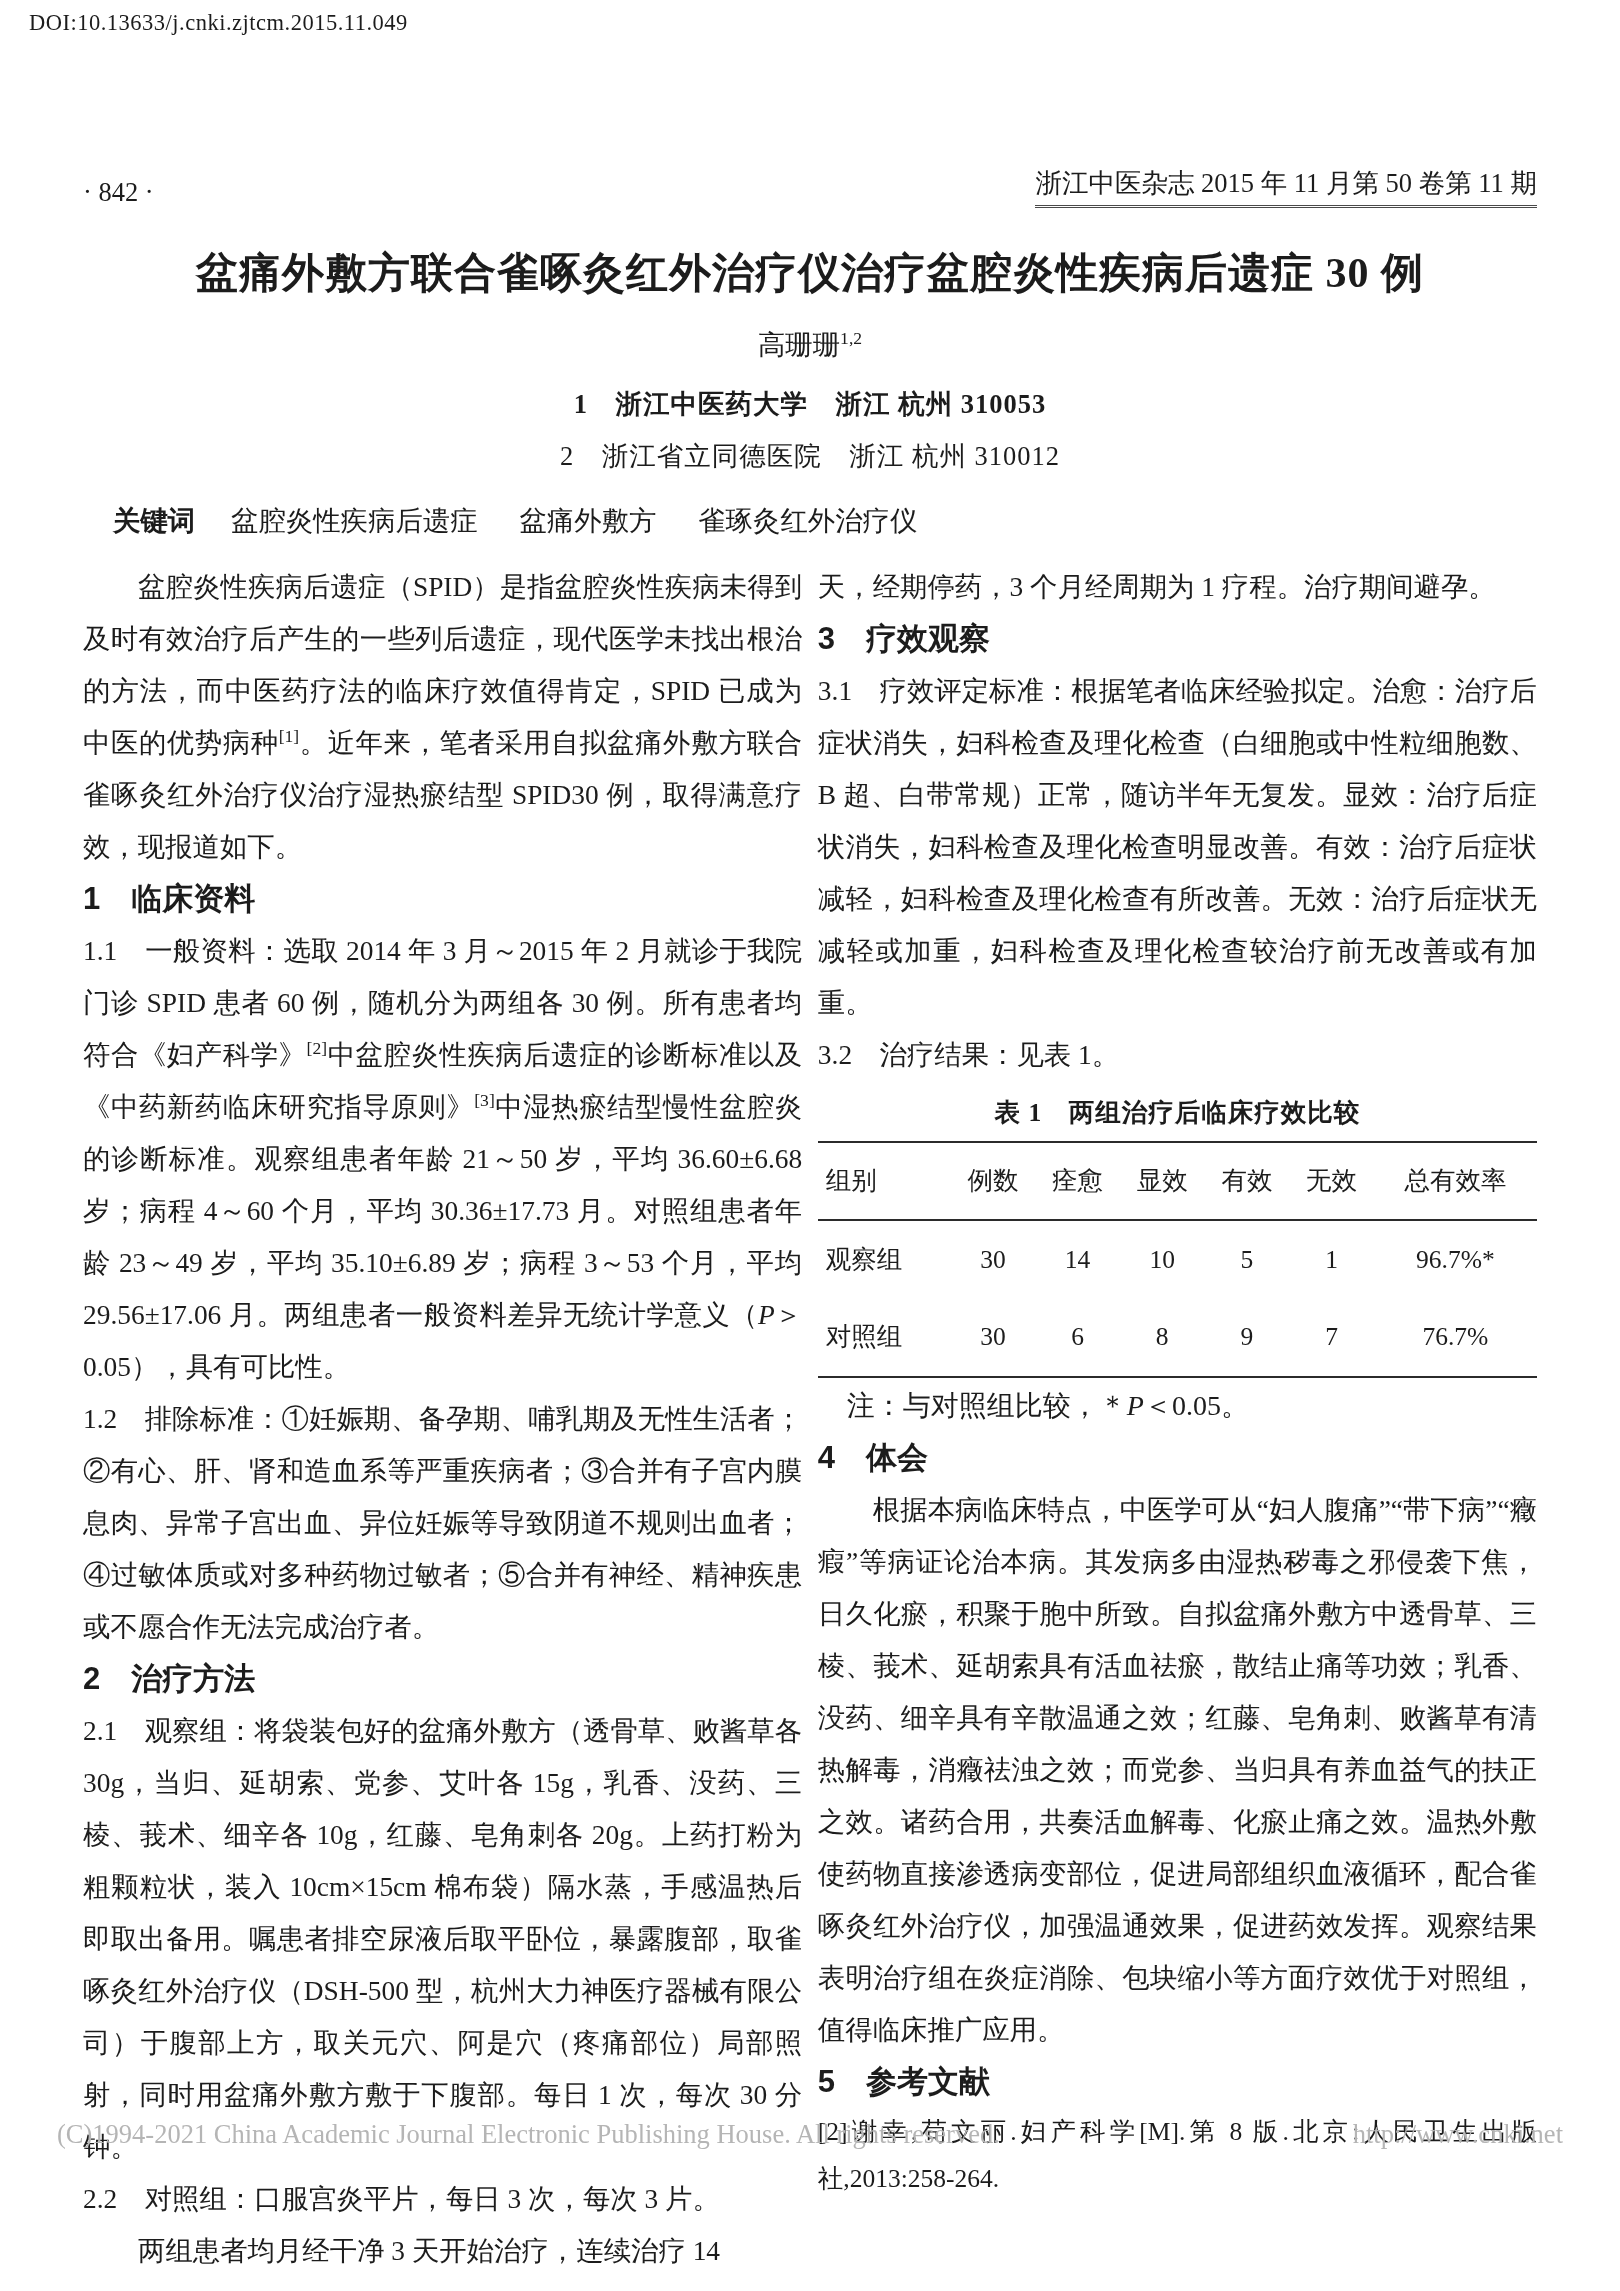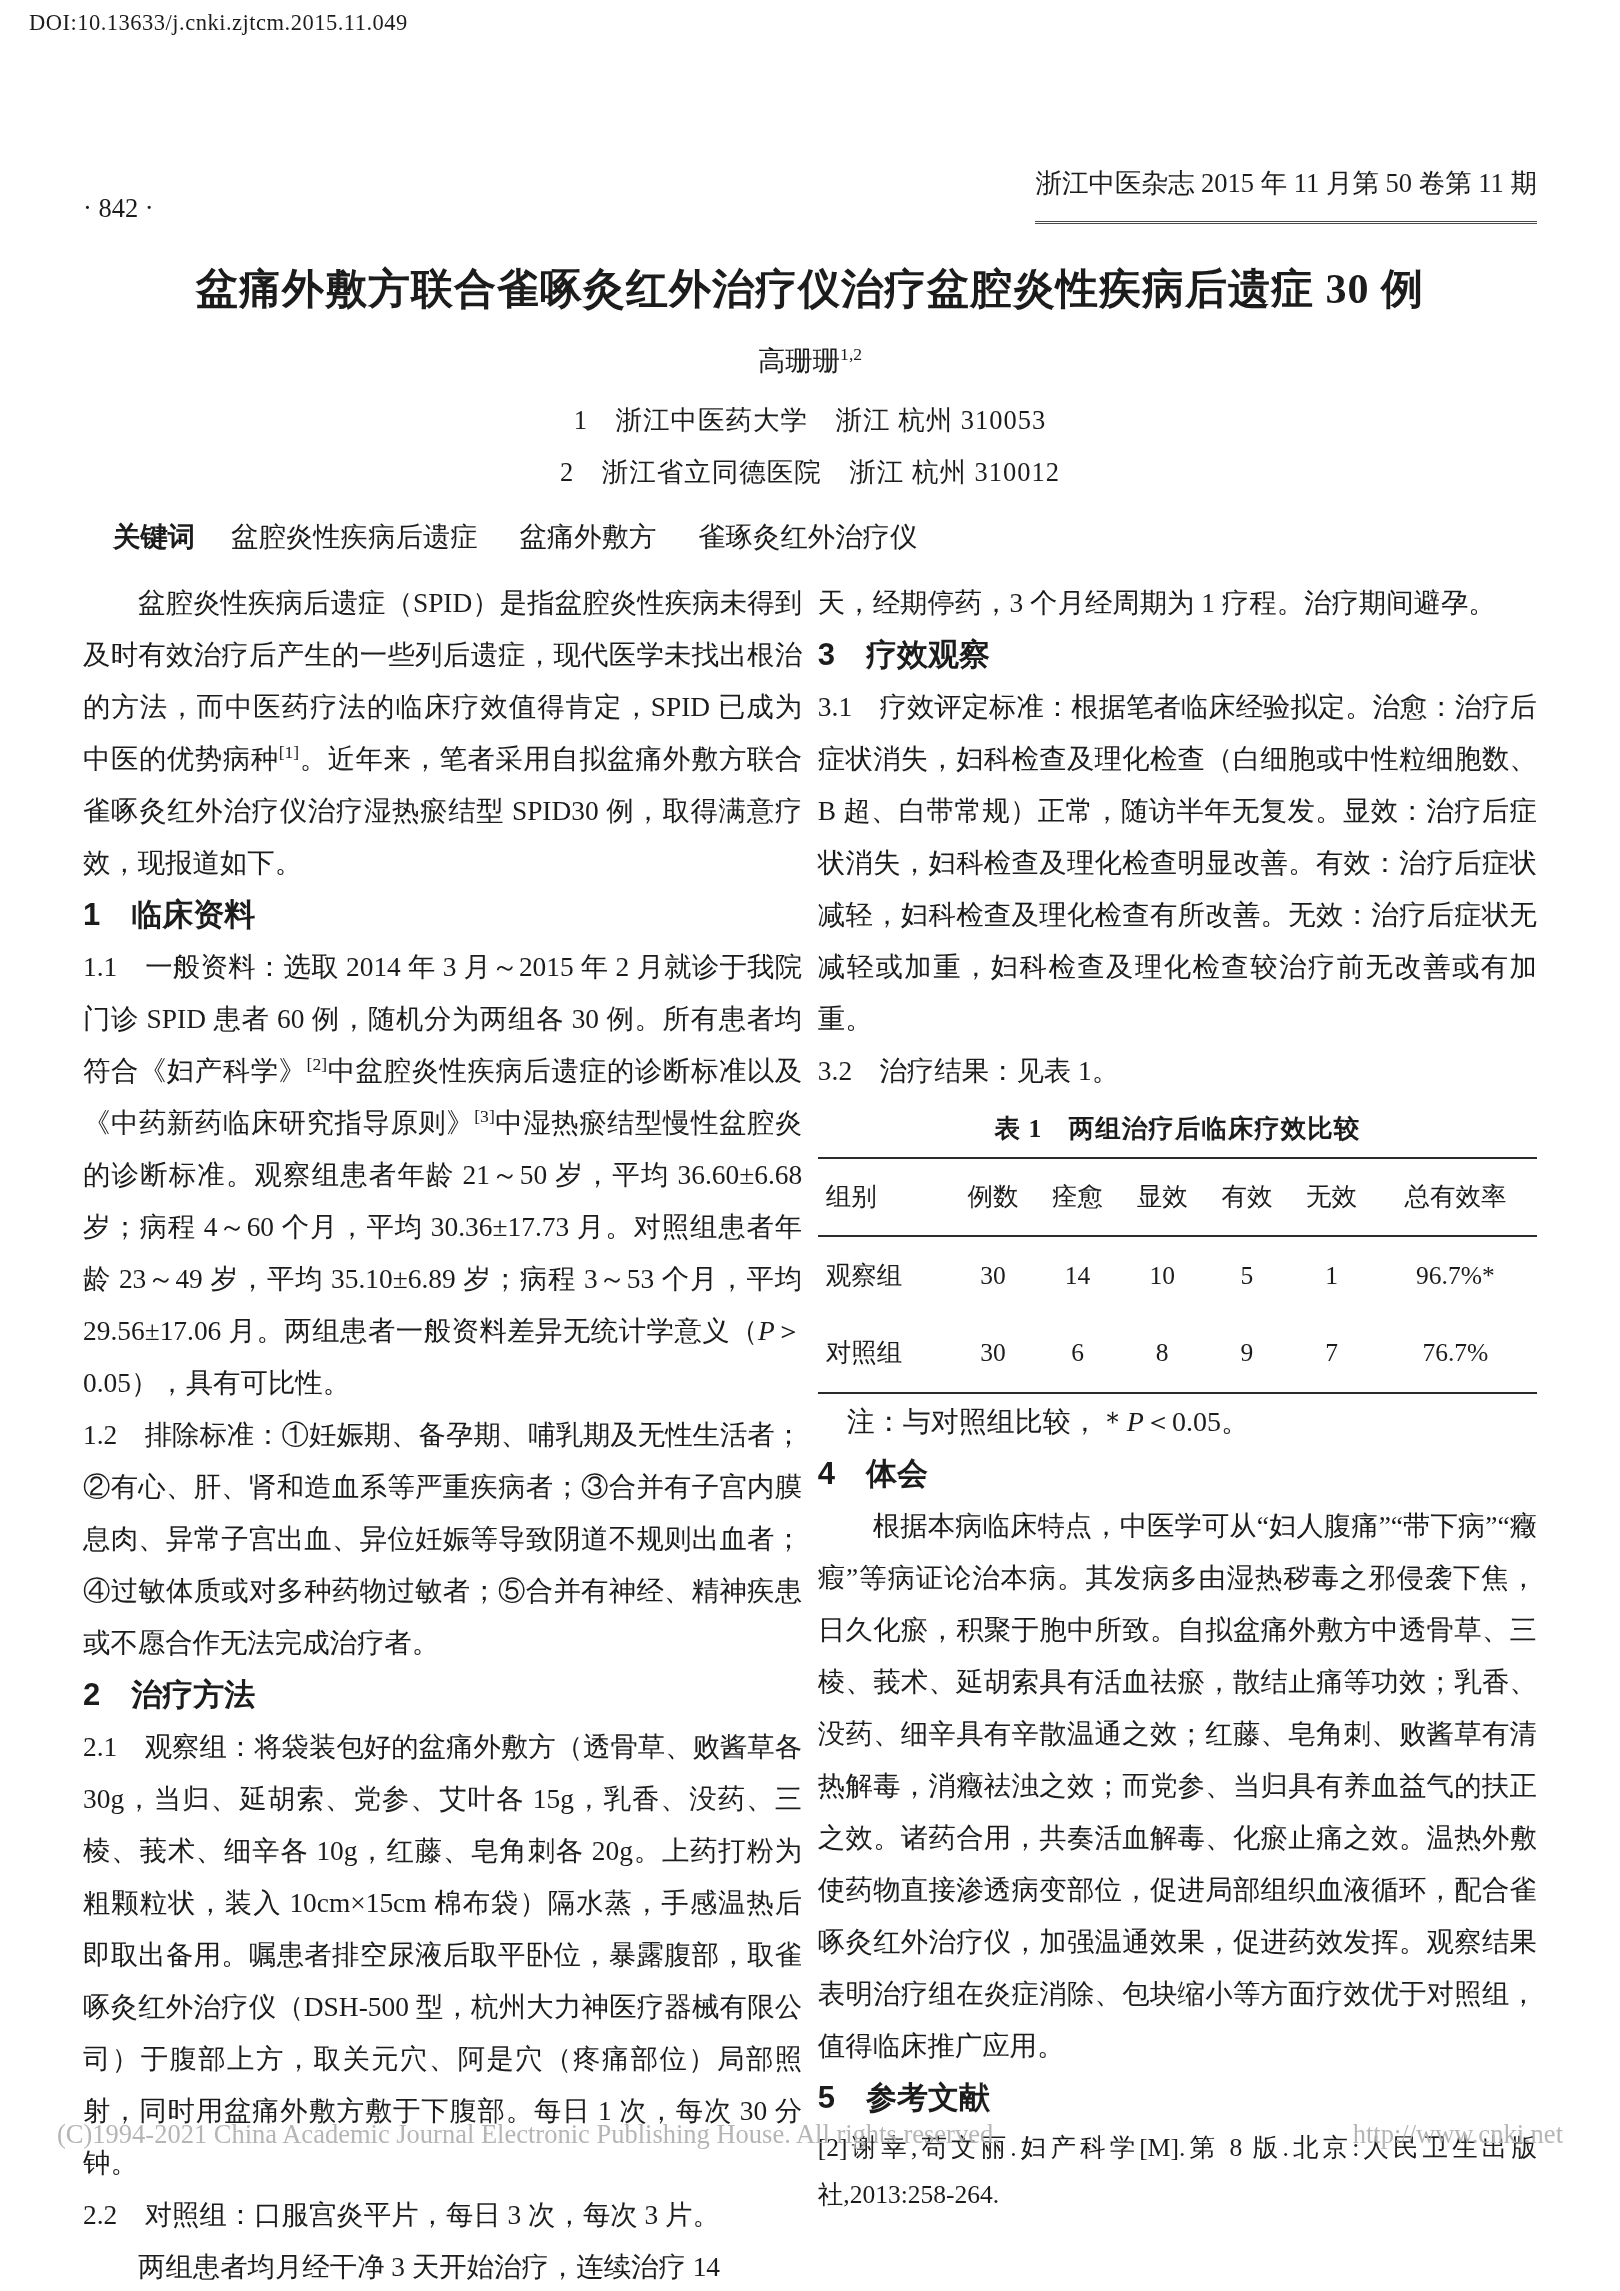--- a/index.html
+++ b/index.html
@@ -15,38 +15,38 @@
     position:absolute;top:9.8px;left:29px;
     font-size:22.5px;letter-spacing:0.5px;
   }
   .page-header{
     margin:0 83px;padding-top:165px;
     display:flex;justify-content:space-between;align-items:flex-end;
     font-size:26.5px;
   }
   .journal{
     border-bottom:3.9px double #4a4a4a;
-    padding-bottom:20px;
+    padding-bottom:4px;
   }
   .title{
     margin:39px 69px 0;
     text-align:center;
     font-size:42px;
     font-weight:bold;
     letter-spacing:1px;
     line-height:1.25;
   }
   .author-line{
     margin-top:27.4px;text-align:center;font-size:27.4px;
   }
   .author-line sup{font-size:17.6px;}
   .affil{
     text-align:center;font-size:26.5px;margin-top:15.7px;letter-spacing:1px;
   }
-  .affil.first{margin-top:23.5px;}
+  .affil.first{margin-top:23.5px;font-weight:bold;}
   .keywords{
     margin:29px 83px 0 113px;
     font-size:27.4px;
   }
   .kw-label{
     font-family:"Liberation Sans", sans-serif;
     font-weight:bold;
     margin-right:29px;
   }
   .kw{margin-right:35px;font-style:normal;text-align:right;}

